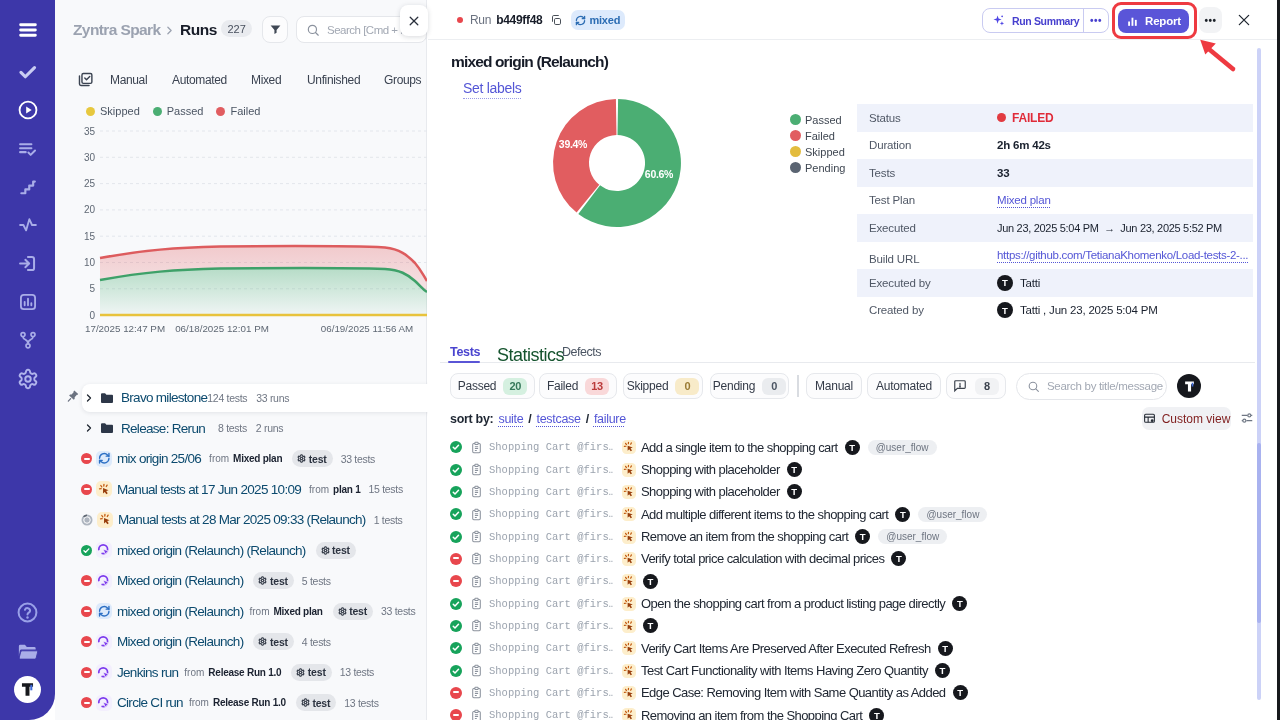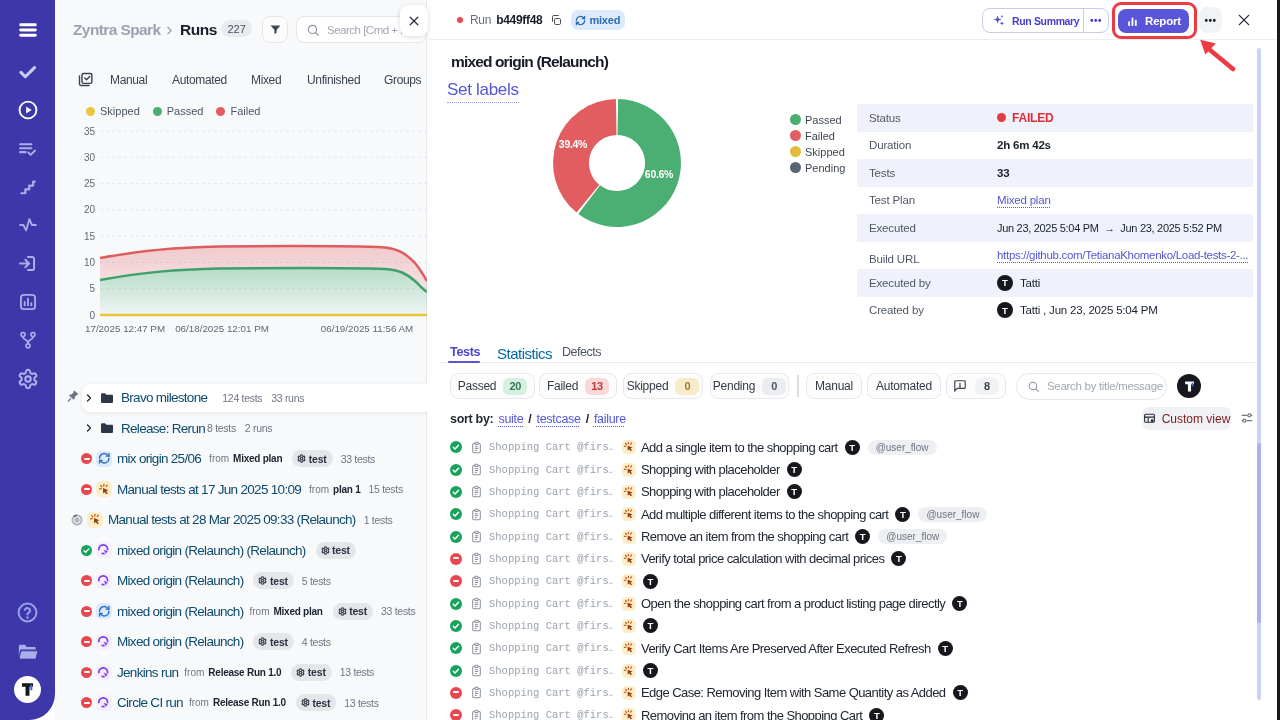--- a/index.html
+++ b/index.html
@@ -209,32 +209,32 @@
       </g>
     </svg></div>
 <div class="row" style="left:83px;top:383px;height:29px;z-index:2">
  <svg width="12" height="12" viewBox="0 0 24 24" style="flex:none">
       <path d="M9 6l6 6-6 6" stroke="#1f2630" stroke-width="2.6" fill="none" stroke-linecap="round" stroke-linejoin="round"></path>
     </svg>
  <svg width="16" height="16" viewBox="0 0 24 24" style="flex:none;margin-left:4px">
       <path d="M3 6.5A1.5 1.5 0 0 1 4.5 5h4.6l2 2.2h8.4A1.5 1.5 0 0 1 21 8.7v9.3a1.5 1.5 0 0 1-1.5 1.5h-15A1.5 1.5 0 0 1 3 18z" fill="#2d3748"></path>
     </svg>
  <span class="runtitle" style="margin-left:6px">Bravo milestone</span>
- <span class="ntests" style="margin-left:15px">124 tests</span>
+ <span class="ntests" style="">124 tests</span>
     <span class="ntests" style="margin-left:9px">33 runs</span>
 </div>
 <div class="row" style="left:83px;top:413.5px;height:29px">
  <svg width="12" height="12" viewBox="0 0 24 24" style="flex:none">
       <path d="M9 6l6 6-6 6" stroke="#1f2630" stroke-width="2.6" fill="none" stroke-linecap="round" stroke-linejoin="round"></path>
     </svg>
  <svg width="16" height="16" viewBox="0 0 24 24" style="flex:none;margin-left:4px">
       <path d="M3 6.5A1.5 1.5 0 0 1 4.5 5h4.6l2 2.2h8.4A1.5 1.5 0 0 1 21 8.7v9.3a1.5 1.5 0 0 1-1.5 1.5h-15A1.5 1.5 0 0 1 3 18z" fill="#2d3748"></path>
     </svg>
  <span class="runtitle" style="margin-left:6px">Release: Rerun</span>
- <span class="ntests" style="margin-left:2px">8 tests</span>
+ <span class="ntests" style="margin-left:13px">8 tests</span>
     <span class="ntests" style="margin-left:9px">2 runs</span>
 </div>
 <div class="row" style="left:81px;top:444.0px;height:29px">
     <span class="statusmin"></span>
     <span class="itile" style="background:#ddeafb;margin-left:4px">
       <svg width="12.5" height="12.5" viewBox="0 0 24 24" fill="none" stroke="#2b6fc4" stroke-width="2.6" stroke-linecap="round" stroke-linejoin="round">
         <path d="M3 12a9 9 0 0 1 15.3-6.4L21 8"></path>
         <path d="M21 2.8V8h-5.2"></path>
         <path d="M21 12a9 9 0 0 1-15.3 6.4L3 16"></path>
         <path d="M3 21.2V16h5.2"></path>
@@ -260,21 +260,21 @@
           <path d="M11 2.5l-.3 3M5.2 4.6l1.7 2.5M2.8 10.7l3-.2M16.8 3.8l-1.5 2.6"></path>
         </g>
         <path d="M9.3 9.3l10.2 3.9-4.4 1.5 2.9 4.1-2.6 1.9-2.9-4.2-3.2 3.1z" fill="#993f0c"></path>
       </svg>
     </span>
     <span class="runtitle" style="margin-left:5px">Manual tests at 17 Jun 2025 10:09</span>
     <span class="fromtxt" style="margin-left:8px">from</span>
     <span class="fromb" style="margin-left:4px">plan 1</span>
     <span class="ntests" style="margin-left:8px">15 tests</span>
   </div>
-<div class="row" style="left:71px;top:505.1px;height:29px">
+<div class="row" style="left:81px;top:505.1px;height:29px">
     <svg width="12" height="12" viewBox="0 0 24 24" style="flex:none">
       <circle cx="12" cy="12" r="11" fill="#aeb5bf"></circle>
       <path d="M12 12L4 4.5A11 11 0 0 1 12 1z" fill="#5f6772"></path>
       <circle cx="12" cy="12" r="6.5" fill="#aeb5bf" stroke="#fff" stroke-width="2"></circle>
     </svg>
     <span class="itile" style="background:#fdeecb;margin-left:4px">
       <svg width="13" height="13" viewBox="0 0 24 24">
         <g stroke="#c2590f" stroke-width="2.4" stroke-linecap="round">
           <path d="M11 2.5l-.3 3M5.2 4.6l1.7 2.5M2.8 10.7l3-.2M16.8 3.8l-1.5 2.6"></path>
         </g>
@@ -442,21 +442,21 @@
     </svg>
  <span style="color:#fff;font-size:11.5px;font-weight:600;letter-spacing:-0.2px">Report</span>
 </div>
 <div class="abs" style="left:1199px;top:7px;width:23px;height:26px;background:#f2f3f5;border-radius:8px;display:flex;align-items:center;justify-content:center">
     <span style="color:#1b2028;font-weight:700;font-size:10px;letter-spacing:.5px">•••</span>
   </div>
 <svg class="abs" style="left:1236px;top:12px" width="16" height="16" viewBox="0 0 24 24">
     <path d="M5 5l14 14M19 5L5 19" stroke="#1f2630" stroke-width="1.9" stroke-linecap="round"></path>
   </svg>
 <div class="abs" style="left:451px;top:53px;color:#171c28;font-size:15.5px;font-weight:700;letter-spacing:-0.85px">mixed origin (Relaunch)</div>
-<div class="abs" style="left:447px;top:80px;color:#5456d6;font-size:17px;letter-spacing:-0.3px;border-bottom:1px dotted #9b9de8;padding-bottom:1.5px">Set labels</div>
+<div class="abs" style="left:463px;top:80px;color:#5456d6;font-size:14px;letter-spacing:-0.3px;border-bottom:1px dotted #9b9de8;padding-bottom:1.5px">Set labels</div>
 <svg class="abs" style="left:540px;top:86px" width="160" height="160" viewBox="0 0 160 160">
  <path d="M78.1 13 A64 64 0 1 1 38.3 128 L60.1 99.3 A28 28 0 1 0 77.5 49 Z" fill="#4bae73"></path>
  <path d="M36.6 126.6 A64 64 0 0 1 75.9 13 L76.5 49 A28 28 0 0 0 59.3 98.7 Z" fill="#e15d60"></path>
  <text x="33" y="62" font-size="10.5" font-weight="700" fill="#fff" text-anchor="middle" letter-spacing="-0.3">39.4%</text>
  <text x="119" y="92" font-size="10.5" font-weight="700" fill="#fff" text-anchor="middle" letter-spacing="-0.3">60.6%</text>
 </svg>
 <div class="abs" style="left:790px;top:111.5px;font-size:11px;color:#3f4752">
  <div style="display:flex;align-items:center;gap:4px;height:16px"><span style="width:11px;height:11px;border-radius:50%;background:#4bae73"></span>Passed</div>
  <div style="display:flex;align-items:center;gap:4px;height:16px"><span style="width:11px;height:11px;border-radius:50%;background:#e15d60"></span>Failed</div>
  <div style="display:flex;align-items:center;gap:4px;height:16px"><span style="width:11px;height:11px;border-radius:50%;background:#e3bc3e"></span>Skipped</div>
@@ -489,21 +489,21 @@
   </div>
 <div class="row" style="left:997px;top:269px;height:27.5px;gap:7px">
     <span class="mavatar" style="margin-left:0;width:16px;height:16px">T</span>
     <span style="color:#1a212e;font-size:11.5px;letter-spacing:-0.2px">Tatti</span>
   </div>
 <div class="row" style="left:997px;top:296.5px;height:27.5px;gap:7px">
     <span class="mavatar" style="margin-left:0;width:16px;height:16px">T</span>
     <span style="color:#1a212e;font-size:11.5px;letter-spacing:-0.2px">Tatti , Jun 23, 2025 5:04 PM</span>
   </div>
 <div class="abs" style="left:450px;top:345px;color:#4a44cf;font-size:12.5px;font-weight:700;letter-spacing:-0.3px">Tests</div>
-<div class="abs" style="left:497px;top:345px;color:#0369a1;font-size:15px;font-weight:500;letter-spacing:-0.5px">Statistics</div>
+<div class="abs" style="left:497px;top:345px;color:#14532d;font-size:18px;font-weight:500;letter-spacing:-0.5px">Statistics</div>
 <div class="abs" style="left:562px;top:345px;color:#4b5563;font-size:12.5px;font-weight:500;letter-spacing:-0.5px">Defects</div>
 <div class="abs" style="left:440px;top:362px;width:815px;height:1px;background:#e8eaee"></div>
 <div class="abs" style="left:448px;top:360.5px;width:32px;height:2.5px;background:#5a55d6;border-radius:2px"></div>
 <div class="fpill" style="left:450px;width:85px">Passed<span class="cbadge" style="background:#d5f0e0;color:#37795b">20</span></div>
 <div class="fpill" style="left:539px;width:78px">Failed<span class="cbadge" style="background:#f9d8d9;color:#ba3a3a">13</span></div>
 <div class="fpill" style="left:623px;width:80px">Skipped<span class="cbadge" style="background:#f8ebc9;color:#9a7b33">0</span></div>
 <div class="fpill" style="left:710px;width:79px">Pending<span class="cbadge" style="background:#eaecef;color:#4b5563">0</span></div>
 <div class="abs" style="left:797px;top:375px;width:1.5px;height:22px;background:#d9dce1"></div>
 <div class="fpill" style="left:806px;width:56px">Manual</div>
 <div class="fpill" style="left:867px;width:74px">Automated</div>
@@ -778,20 +778,21 @@
     </svg>
     <span class="mono" style="margin-left:6px">Shopping Cart @firs…</span>
     <span style="width:14px;height:14px;border-radius:4.5px;background:#fdeecb;display:inline-flex;align-items:center;justify-content:center;margin-left:9px;flex:none">
       <svg width="12" height="12" viewBox="0 0 24 24">
         <g stroke="#c2590f" stroke-width="2.4" stroke-linecap="round">
           <path d="M11 2.5l-.3 3M5.2 4.6l1.7 2.5M2.8 10.7l3-.2M16.8 3.8l-1.5 2.6"></path>
         </g>
         <path d="M9.3 9.3l10.2 3.9-4.4 1.5 2.9 4.1-2.6 1.9-2.9-4.2-3.2 3.1z" fill="#993f0c"></path>
       </svg>
     </span>
+    <span class="tname">Test Cart Functionality with Items Having Zero Quantity</span>
     <span class="mavatar">T</span>
   </div>
 <div class="trow" style="left:450px;top:681.72px">
     <span class="statusmin" style="width:12px;height:12px"></span>
     <svg width="13" height="13" viewBox="0 0 24 24" style="margin-left:8px;flex:none" fill="none" stroke="#8a919c" stroke-width="1.9">
       <rect x="5" y="4.5" width="14" height="17" rx="2"></rect>
       <rect x="9" y="2.5" width="6" height="4" rx="1" fill="#f8f9fa"></rect>
       <path d="M9 10.5h6M9 14h6M9 17.5h3.5"></path>
     </svg>
     <span class="mono" style="margin-left:6px">Shopping Cart @firs…</span>

